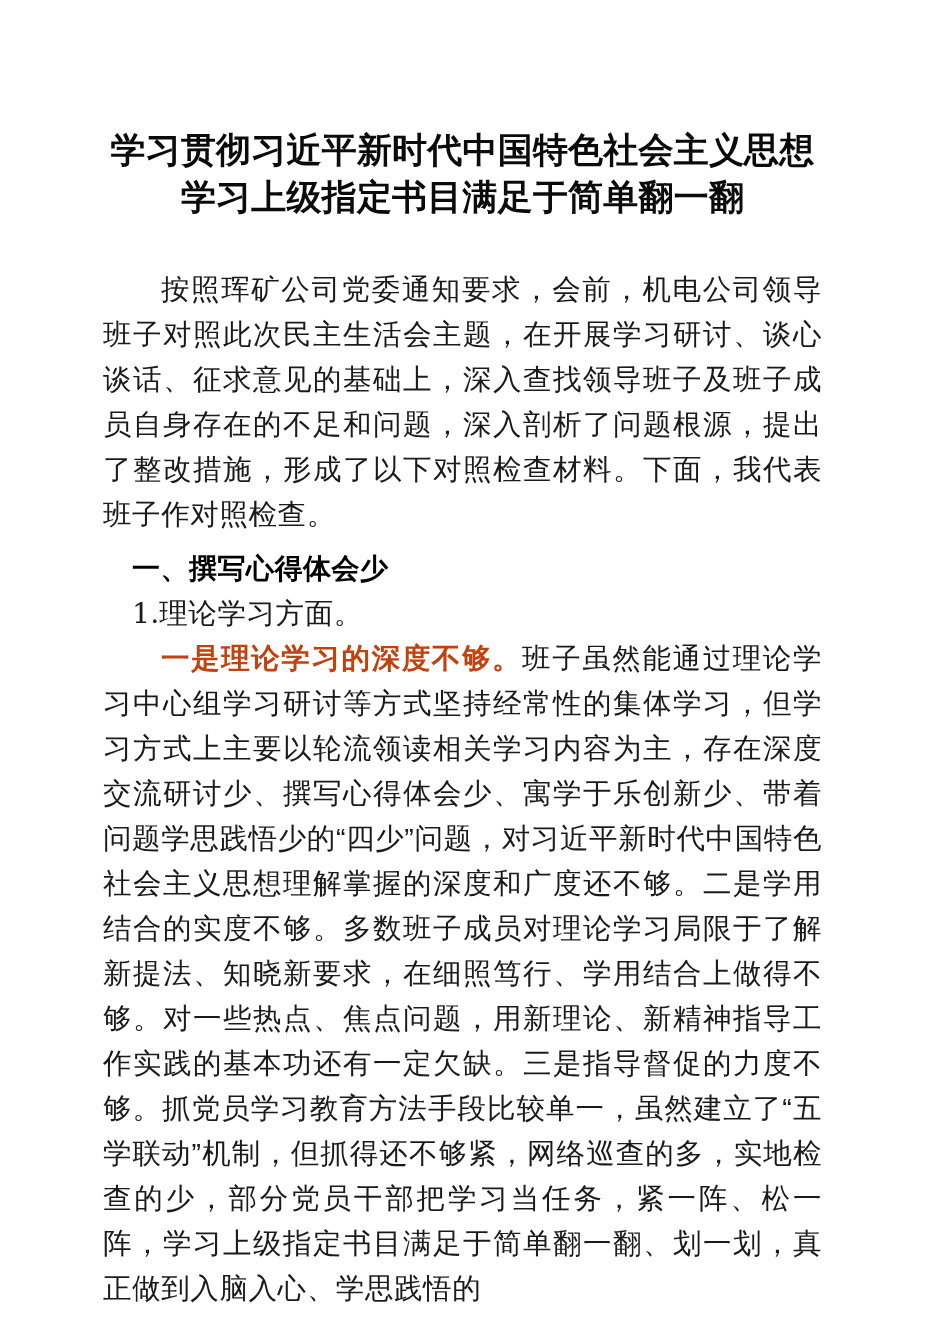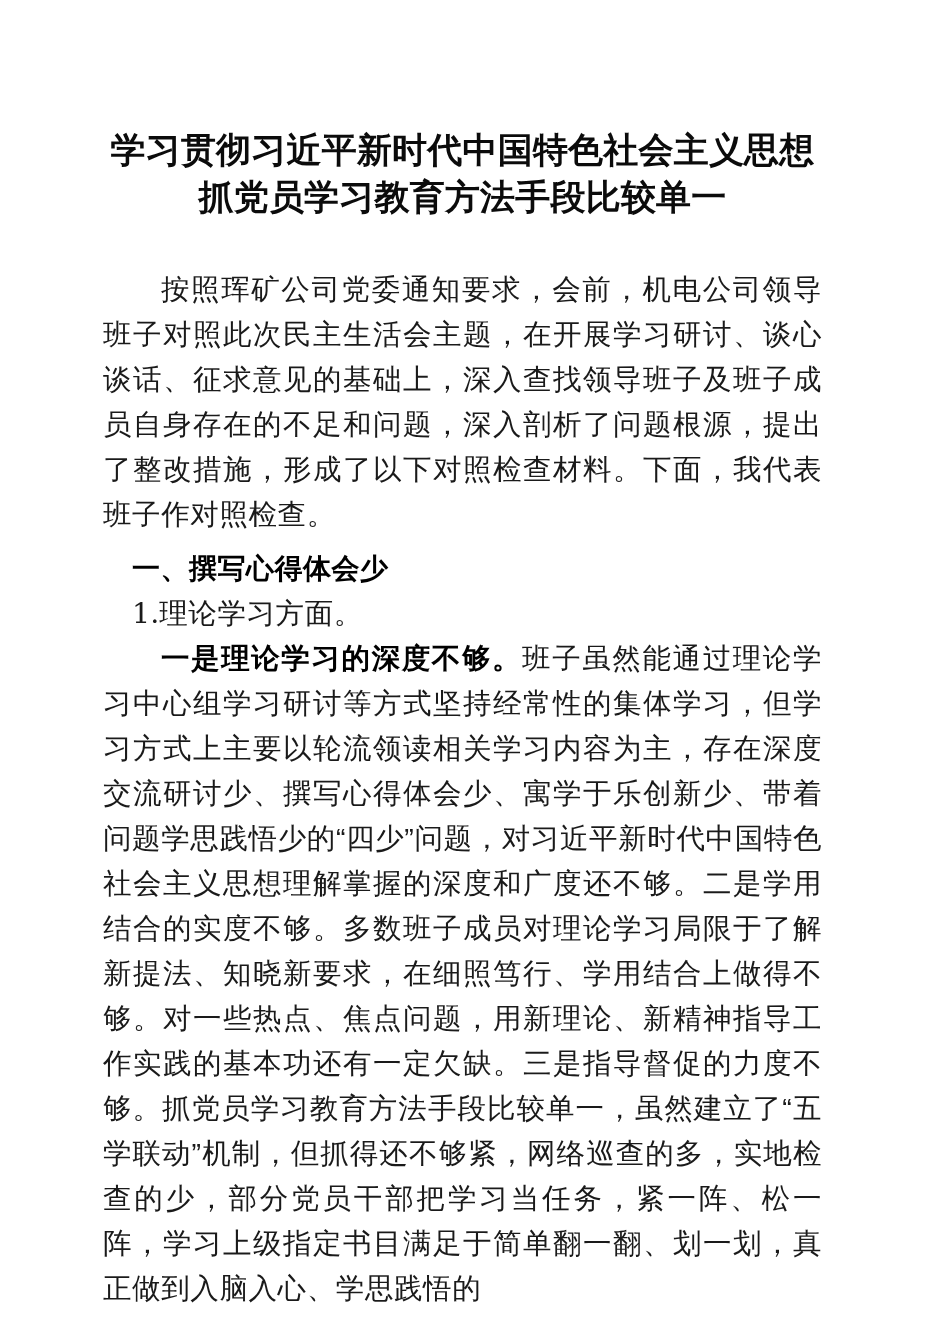--- a/index.html
+++ b/index.html
@@ -65,21 +65,21 @@
   .para.indent {
     text-indent: 58px;
   }
   .para.lead {
     margin-top: 47px;
   }
 
   
   .b {
     font-weight: 700;
-    color: #000000;
+    color: #c2410c;
   }
 
   
   .h1-cn {
     margin: 0;
     padding-top: 9px;
     text-indent: 29px;
     font-family: "DejaVu Sans", "Liberation Sans", sans-serif;
     font-weight: 700;
     font-size: 28px;
@@ -104,21 +104,21 @@
   }
 </style>
 </head>
 <body>
 
 <div class="page">
   <div class="content">
 
     <h1 class="doc-title">
       <span class="tline">学习贯彻习近平新时代中国特色社会主义思想</span>
-      <span class="tline">抓党员学习教育方法手段比较单一</span>
+      <span class="tline">学习上级指定书目满足于简单翻一翻</span>
     </h1>
 
     <p class="para indent lead">按照珲矿公司党委通知要求，会前，机电公司领导班子对照此次民主生活会主题，在开展学习研讨、谈心谈话、征求意见的基础上，深入查找领导班子及班子成员自身存在的不足和问题，深入剖析了问题根源，提出了整改措施，形成了以下对照检查材料。下面，我代表班子作对照检查。</p>
 
     <h2 class="h1-cn">一、撰写心得体会少</h2>
 
     <p class="h2-cn">
       <span class="num">1.</span><span>理论学习方面。</span>
     </p>
 

